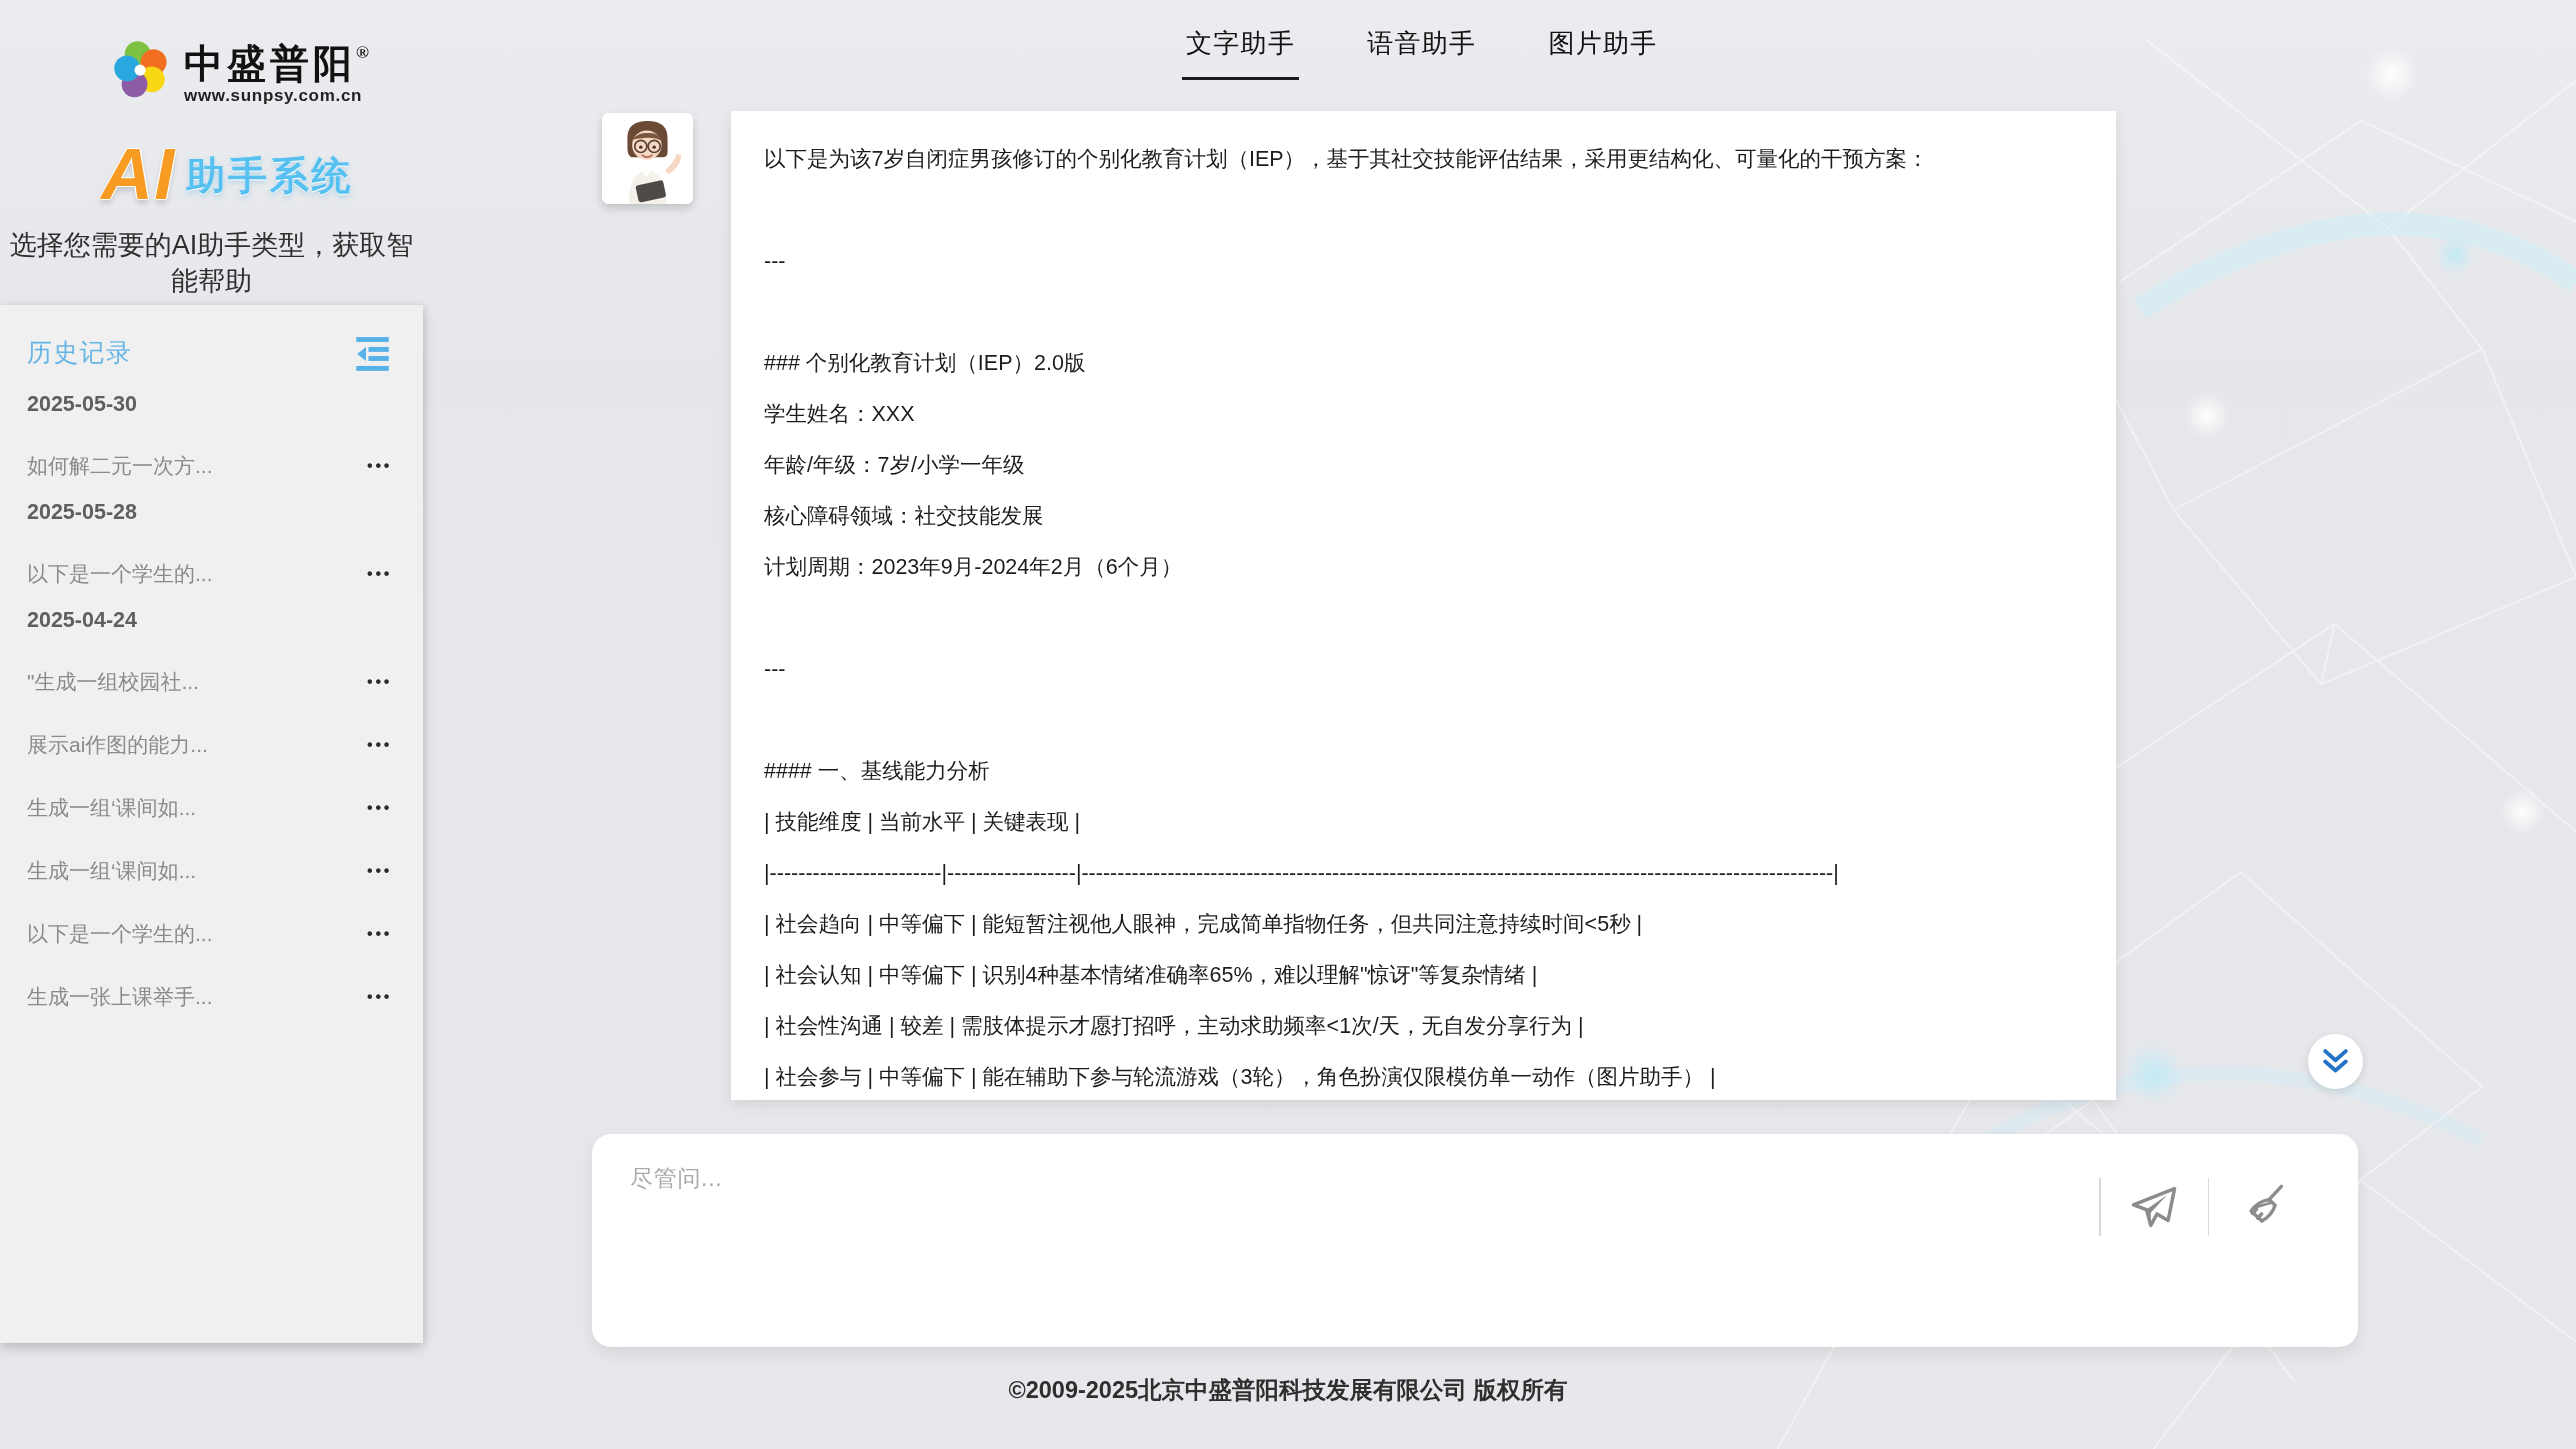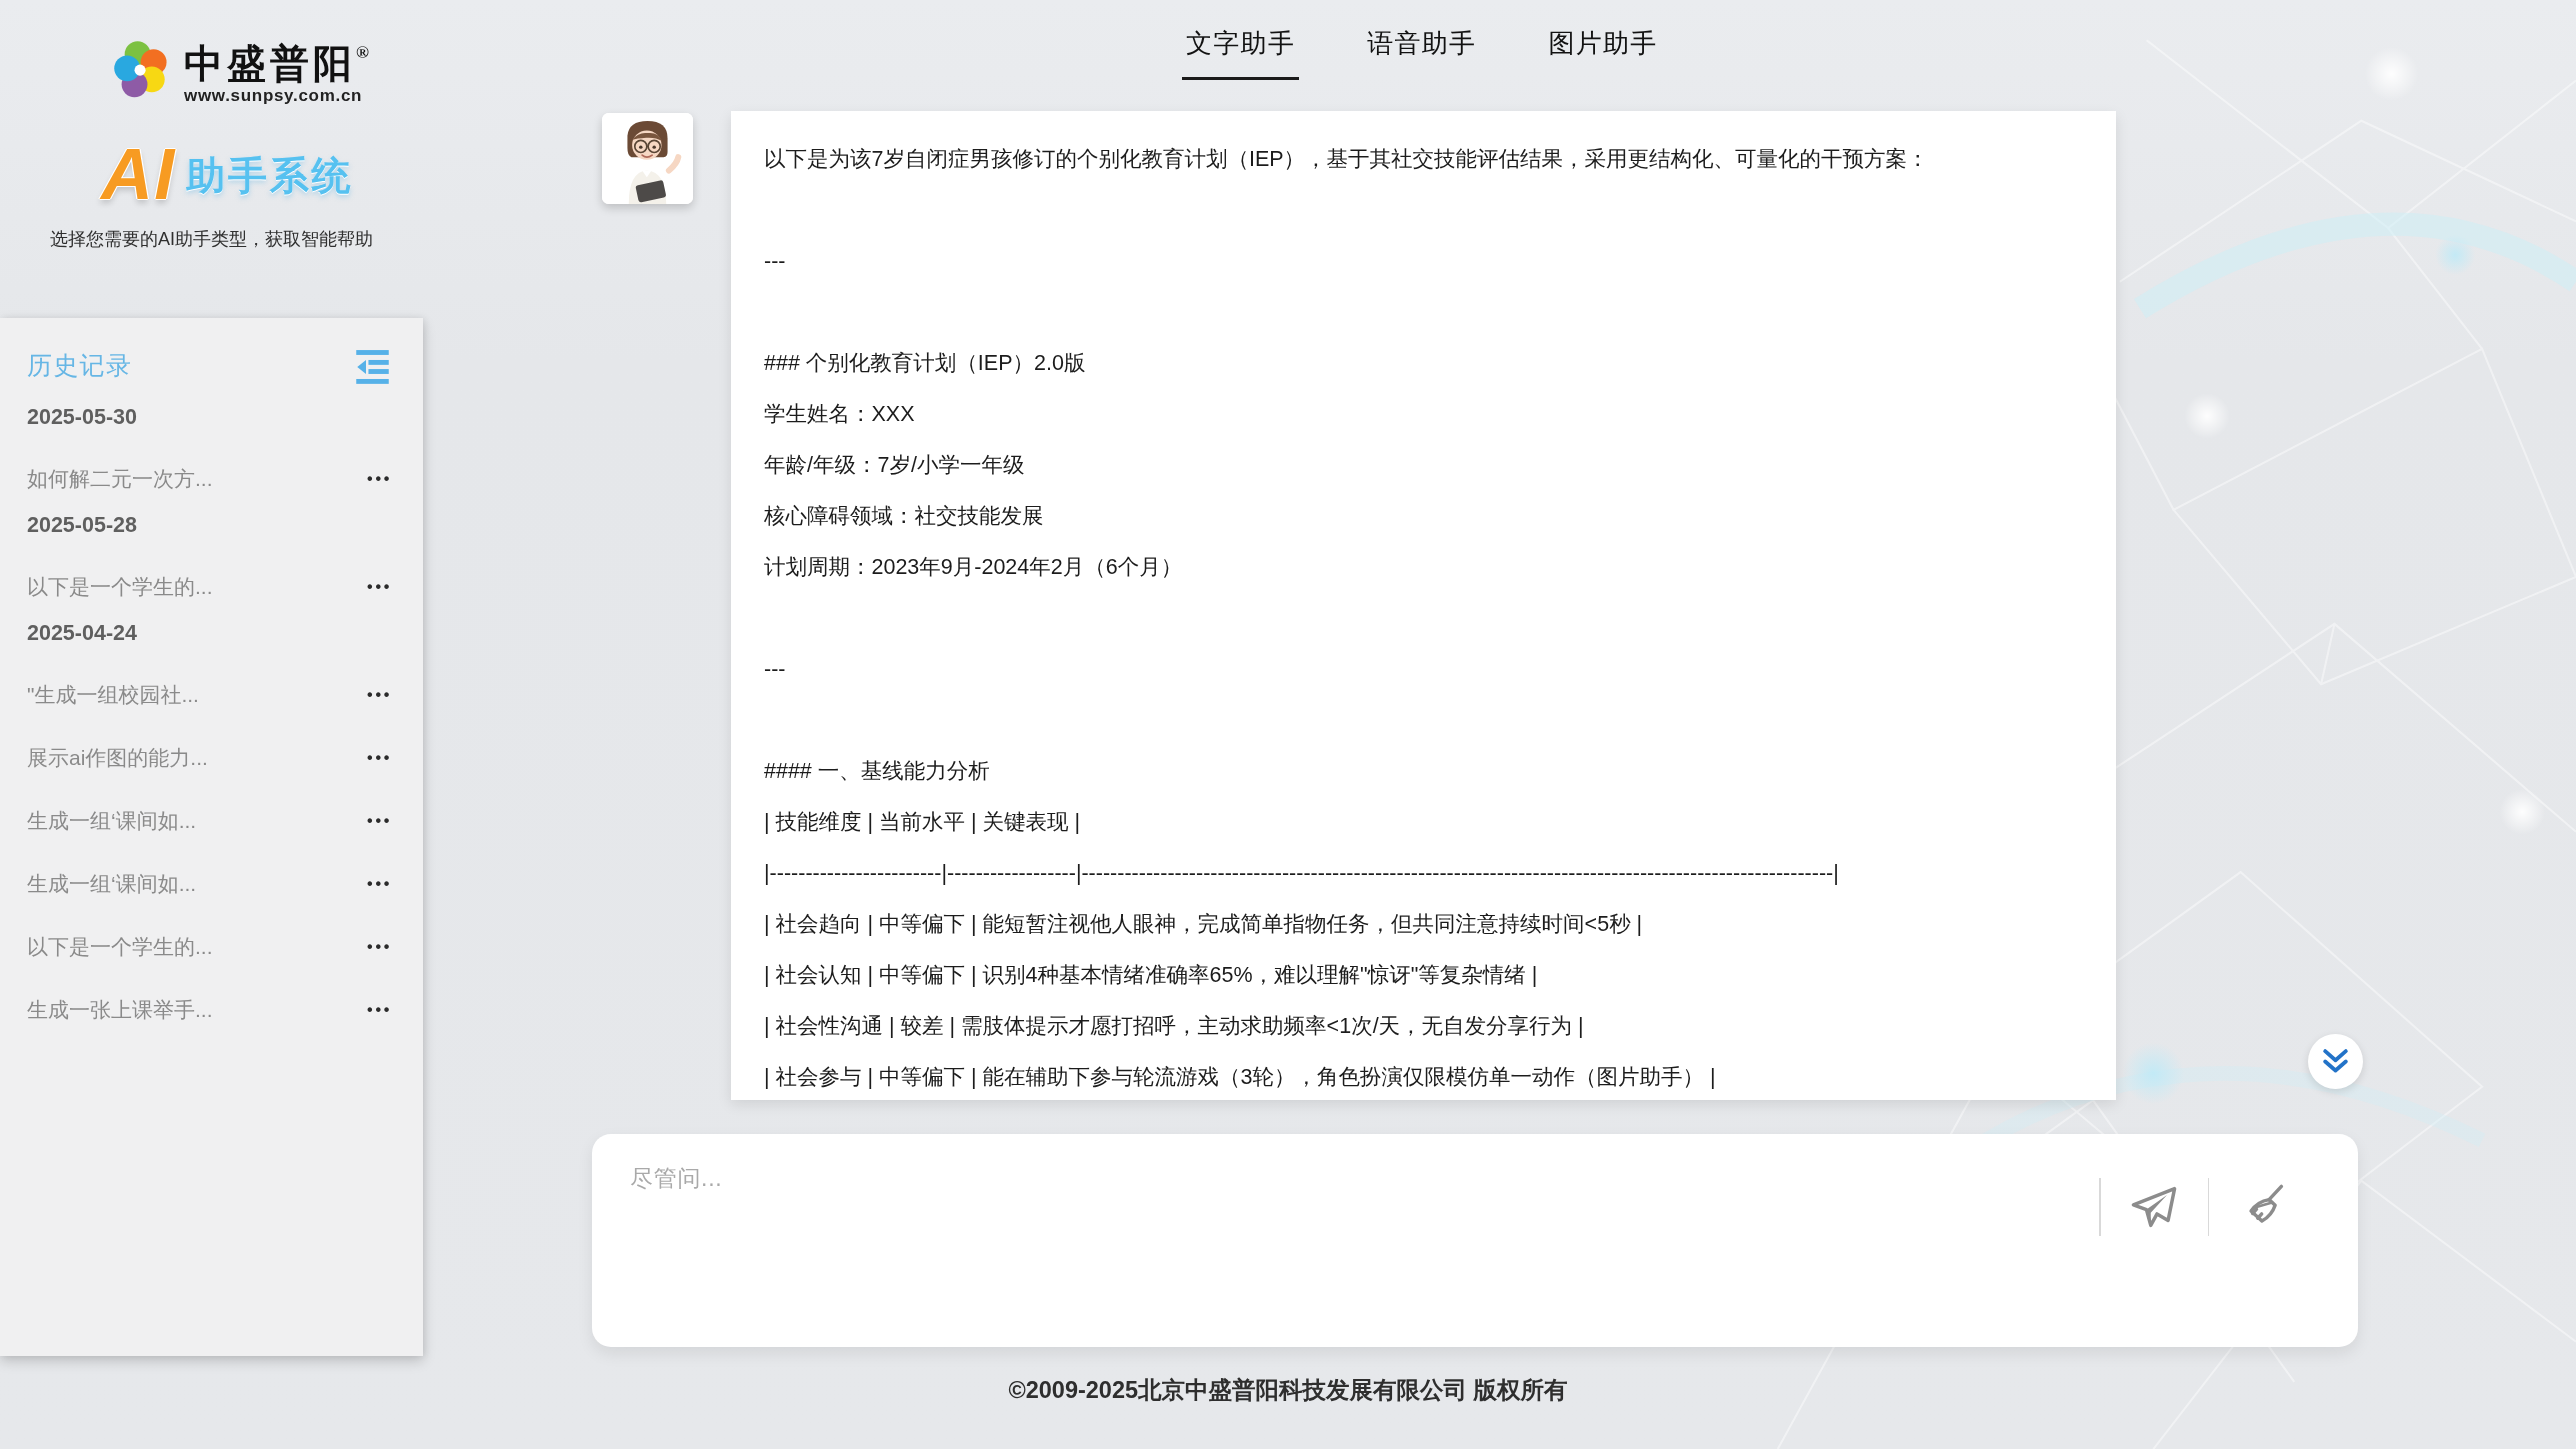--- a/index.html
+++ b/index.html
@@ -17,23 +17,23 @@
   .brand-texts{padding-top:4px;}
   .brand-cn{font-family:"Liberation Serif","DejaVu Serif",serif;font-weight:900;font-size:39px;color:#111;letter-spacing:4px;line-height:1;}
   .brand-reg{font-size:17.4px;vertical-align:top;font-weight:700;letter-spacing:0;}
   .brand-url{font-size:17px;color:#222;font-weight:700;margin-top:2.7px;letter-spacing:0.7px;}
   
   .ai-title{position:absolute;left:101px;top:142px;display:flex;align-items:flex-end;}
   .ai-word{font-size:72px;font-weight:900;font-style:italic;color:#f79b22;line-height:.9;
     text-shadow:0 1.3px 0 #fff,0 -1.3px 0 #fff,1.3px 0 0 #fff,-1.3px 0 0 #fff,0 4px 6.7px rgba(0,0,0,.18);letter-spacing:1.3px;}
   .ai-rest{font-size:39px;font-weight:900;color:#56c1f0;margin-left:10.7px;margin-bottom:4px;letter-spacing:2.7px;
     text-shadow:0 1.3px 0 #fff,0 2.7px 5.4px rgba(120,190,230,.5);}
-  .app-subtitle{position:absolute;left:0;top:227px;width:423px;text-align:center;font-size:18px;color:#2f2f2f;}
-  
-  .sidebar{position:absolute;left:0;top:318px;width:423px;height:1038px;background:#f0f0f1;
+  .app-subtitle{position:absolute;left:0;top:227px;width:423px;text-align:center;font-size:27px;color:#2f2f2f;}
+  
+  .sidebar{position:absolute;left:0;top:305px;width:423px;height:1038px;background:#f0f0f1;
     box-shadow:0 5.4px 12px rgba(0,0,0,.18),2.7px 0 6.7px rgba(0,0,0,.06);box-sizing:border-box;padding:28px 31px 0 27px;}
   .history-head{display:flex;justify-content:space-between;align-items:center;}
   .history-title{font-size:25px;color:#66b6e5;letter-spacing:1.3px;}
   .collapse-btn{width:39px;height:39px;cursor:pointer;}
   .hdate{font-size:21.5px;font-weight:700;color:#5f5f5f;margin-top:20px;}
   .hitem{display:flex;justify-content:space-between;align-items:center;margin-top:35px;cursor:pointer;}
   .hitem-label{font-size:21px;color:#8a8a8a;}
   .hdots{font-size:16px;color:#2b2b2b;letter-spacing:2.7px;font-weight:700;line-height:1;}
   
   .tabs{position:absolute;left:1186px;top:25.5px;display:flex;gap:72px;}

